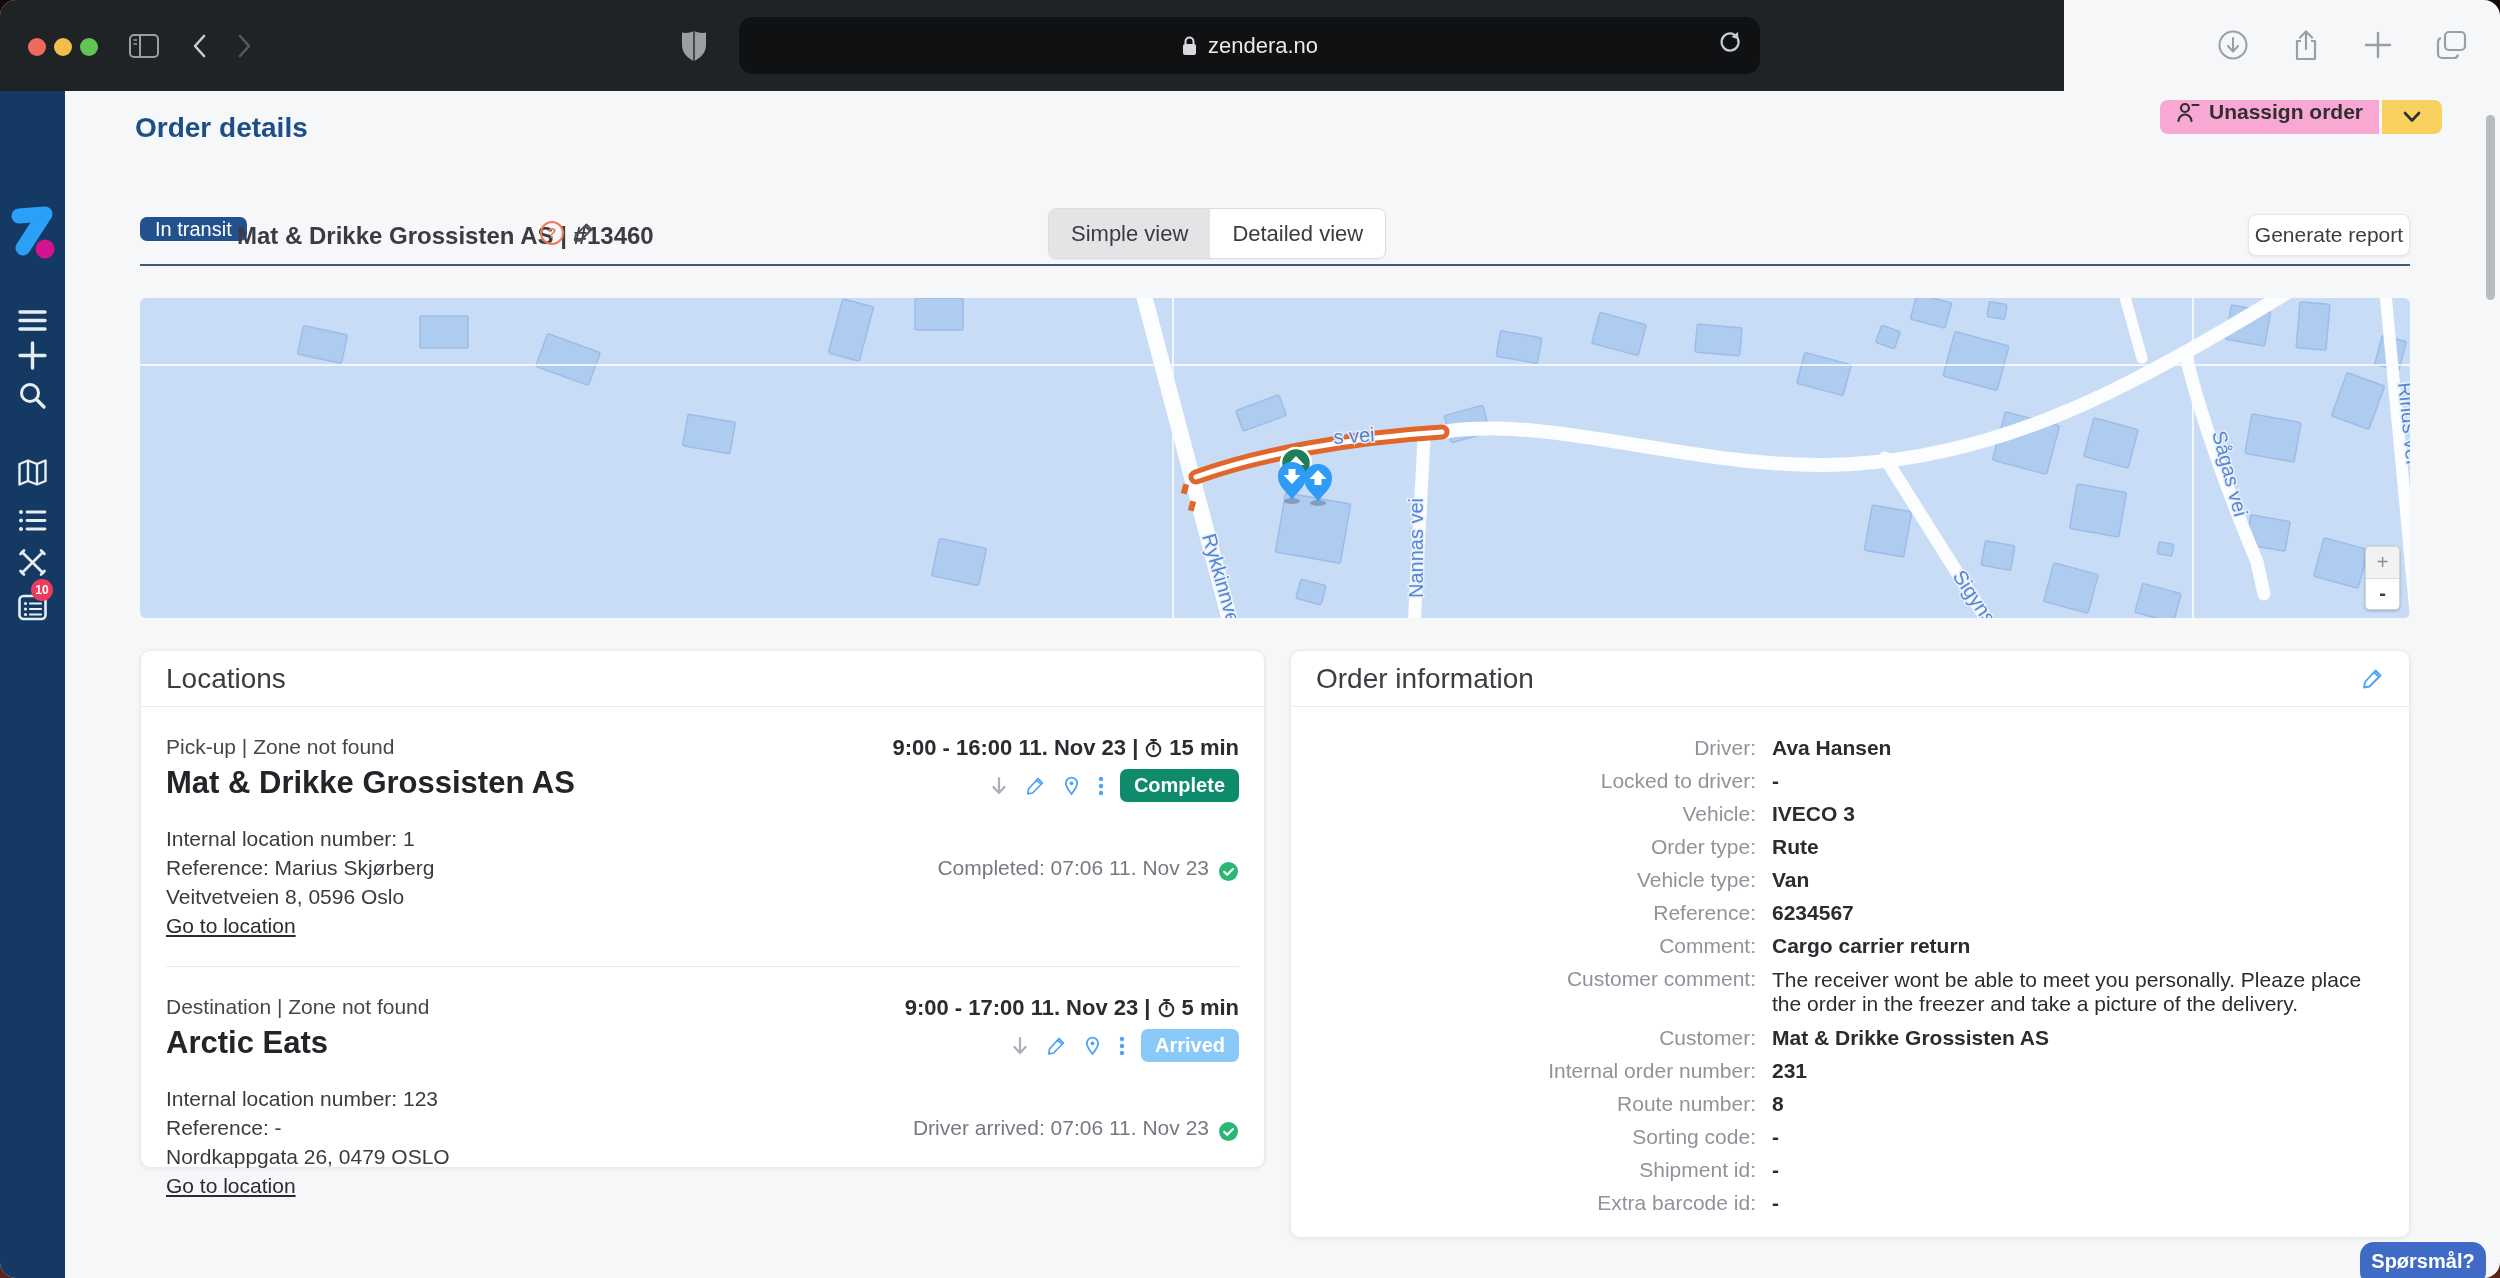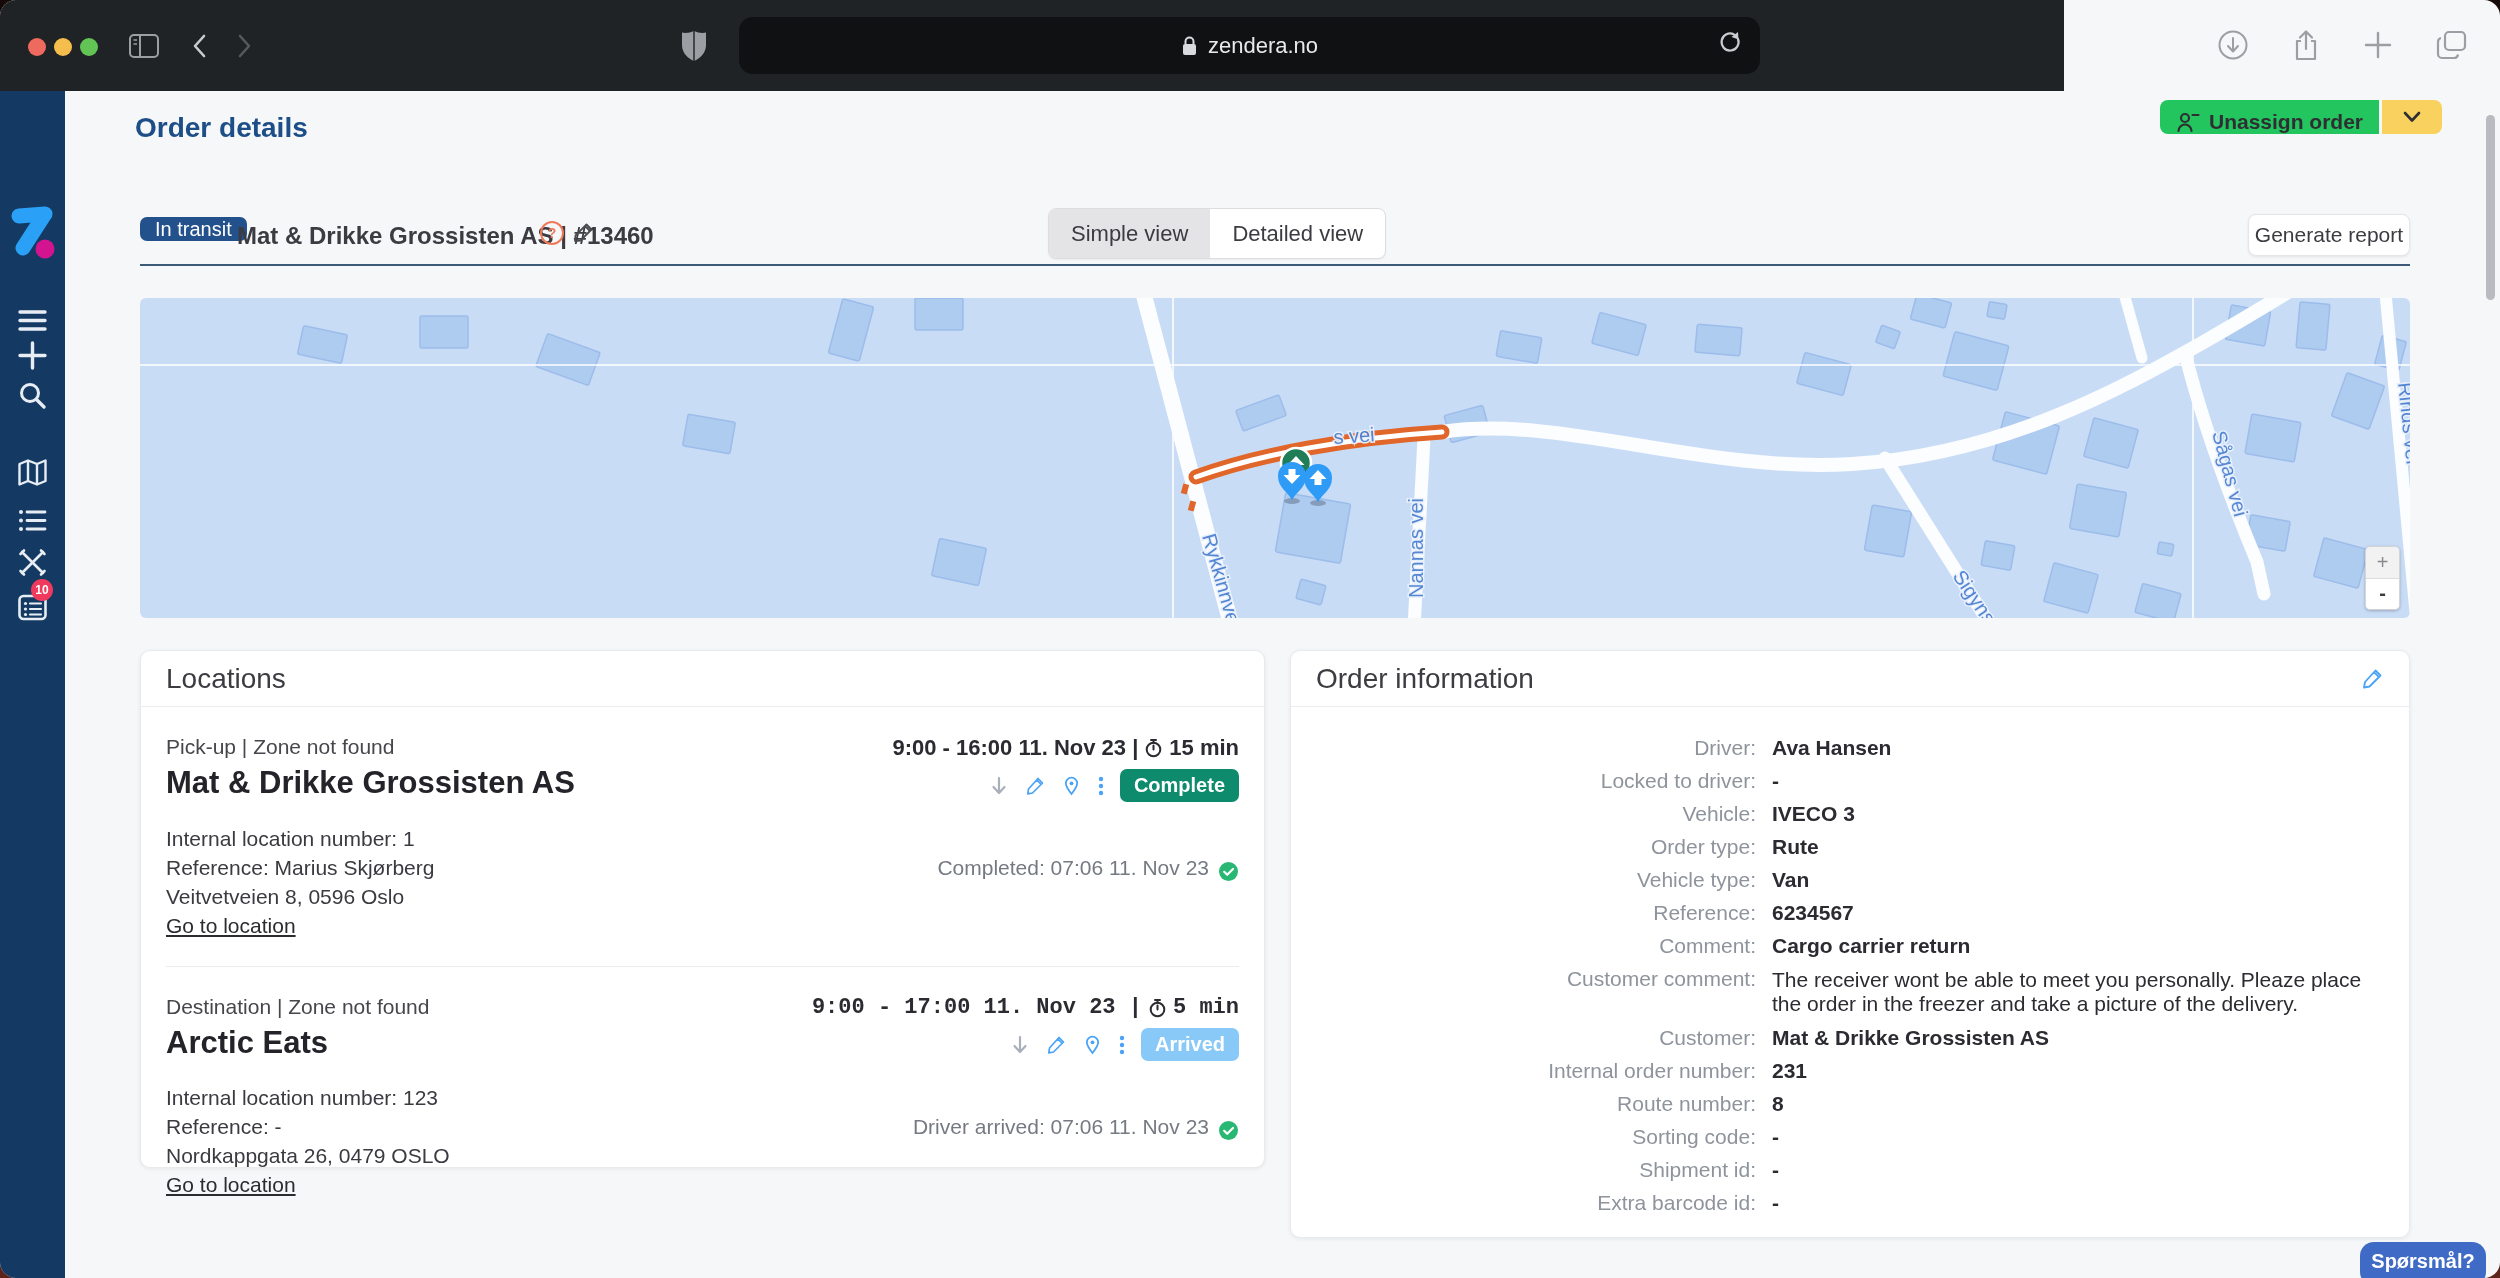--- a/index.html
+++ b/index.html
@@ -19,21 +19,21 @@
   .reload{position:absolute;right:16px;top:13px;}
   .chrome-ic{position:absolute;top:28px;}
   
   .sidebar{position:absolute;left:0;top:91px;width:65px;height:1187px;background:#143a64;}
   .side-ic{position:absolute;left:17px;width:31px;height:31px;}
   .badge{position:absolute;left:31px;top:488px;min-width:22px;height:22px;border-radius:11px;background:#ef3a5d;
     color:#fff;font-size:12px;font-weight:bold;display:flex;align-items:center;justify-content:center;}
   
   .page-title{position:absolute;left:135px;top:112px;font-size:28px;font-weight:600;color:#1d4e87;}
   .unassign{position:absolute;left:2160px;top:100px;height:34px;display:flex;gap:3px;cursor:pointer;}
-  .unassign .main{background:#22c55e;border-radius:8px 0 0 8px;display:flex;align-items:flex-end;gap:9px;padding:0 16px;
+  .unassign .main{background:#f9a8d4;border-radius:8px 0 0 8px;display:flex;align-items:flex-start;gap:9px;padding:0 16px;
     font-size:21px;font-weight:600;color:#2f2f33;}
   .unassign .drop{background:#f8d15e;border-radius:0 8px 8px 0;width:60px;display:flex;align-items:center;justify-content:center;}
   
   .status-pill{position:absolute;left:140px;top:217px;height:24px;padding:0 15px;border-radius:7px;background:#22518c;
     color:#fff;font-size:20px;display:flex;align-items:center;}
   .order-title{position:absolute;left:237px;top:222px;font-size:24px;font-weight:600;color:#3b3b41;}
   .help-ic{position:absolute;left:540px;top:221px;width:20px;height:20px;border:2px solid #ee7a5a;border-radius:50%;
     color:#ee7a5a;font-size:14px;font-weight:bold;text-align:center;line-height:20px;}
   .edit-dark{position:absolute;left:572px;top:220px;}
   .toggle{position:absolute;left:1048px;top:208px;height:49px;display:flex;border:1px solid #dddde0;border-radius:8px;overflow:hidden;background:#fff;box-shadow:0 1px 2px rgba(0,0,0,.05);}
@@ -356,21 +356,21 @@
 
     <div class="loc-div"></div>
 
     <div class="loc-entry">
       <div class="loc-row">
         <div>
           <div class="loc-kind">Destination | Zone not found</div>
           <div class="loc-name">Arctic Eats</div>
         </div>
         <div>
-          <div class="loc-time" style="justify-content:space-between;font-family:Liberation Mono, monospace;">
+          <div class="loc-time" style="justify-content:space-between;">
             <span>9:00 - 17:00 11. Nov 23 |</span>
             <svg width="19" height="20" viewBox="0 0 19 20">
               <circle cx="9.5" cy="11.5" r="6.8" fill="none" stroke="#2b2b31" stroke-width="2"></circle>
               <path d="M9.5 11.5 V7.5 M9.5 2 V4.7 M7 2 h5" fill="none" stroke="#2b2b31" stroke-width="2" stroke-linecap="round"></path>
             </svg>
             <span>5 min</span>
           </div>
           <div class="loc-icons" style="justify-content:flex-end;">
             <svg width="22" height="22" viewBox="0 0 22 22">
                 <path d="M11 3 V17 M5.5 12 L11 18 L16.5 12" fill="none" stroke="#a9b0ba" stroke-width="2.2" stroke-linecap="round" stroke-linejoin="round"></path>

